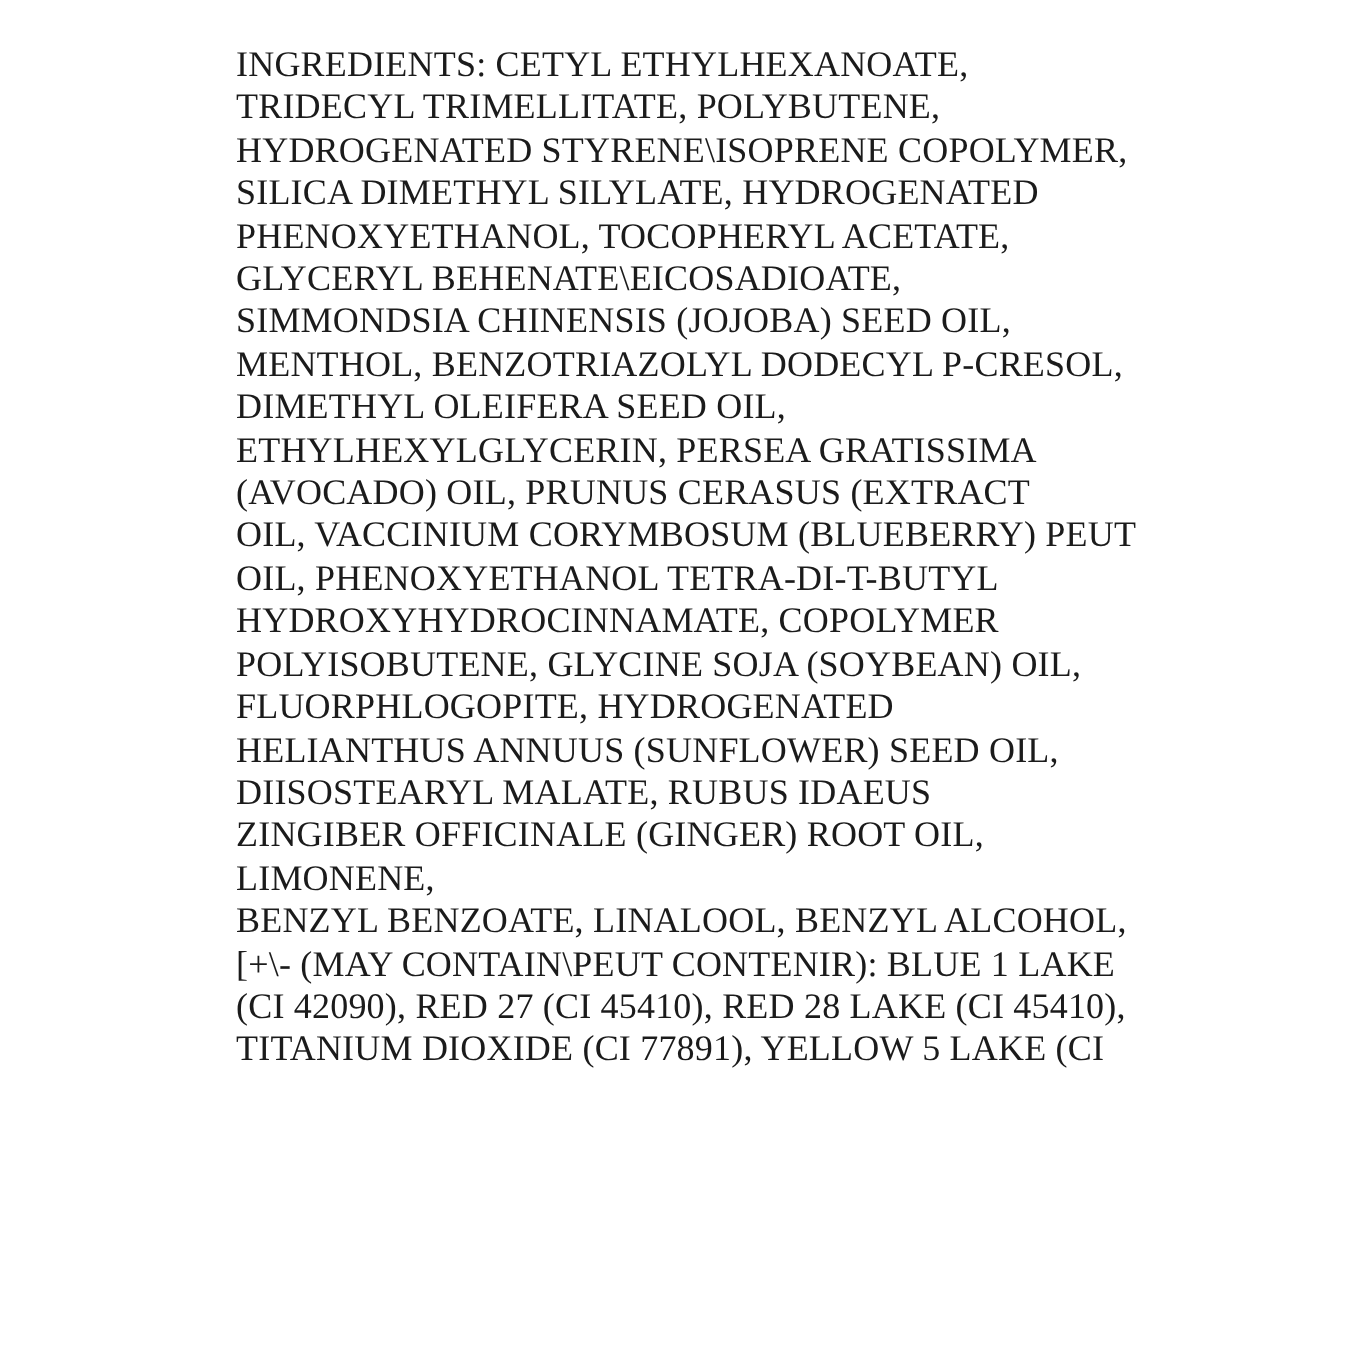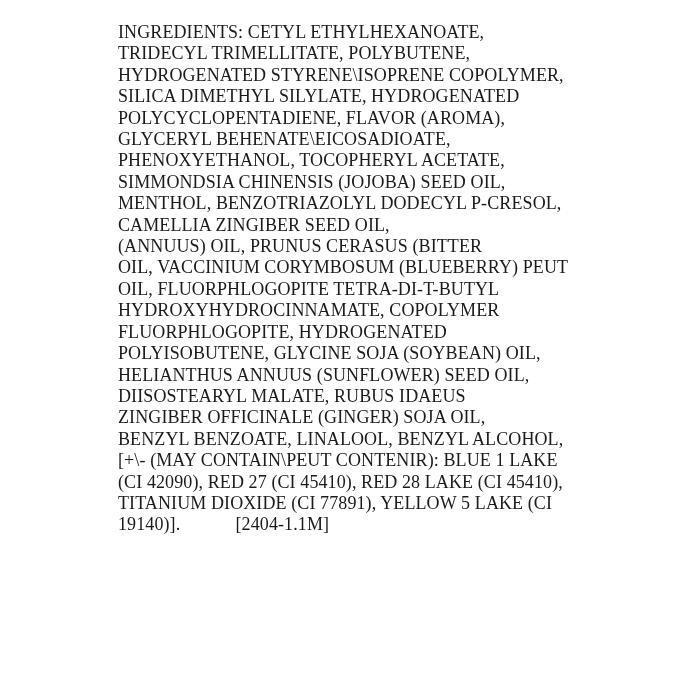--- a/index.html
+++ b/index.html
@@ -32,34 +32,34 @@
 </style>
 </head>
 <body>
 
 <div class="stage">
   <div class="ingredients-block">
     <div class="line">INGREDIENTS: CETYL ETHYLHEXANOATE,</div>
     <div class="line">TRIDECYL TRIMELLITATE, POLYBUTENE,</div>
     <div class="line">HYDROGENATED STYRENE\ISOPRENE COPOLYMER,</div>
     <div class="line">SILICA DIMETHYL SILYLATE, HYDROGENATED</div>
-    <div class="line">POLYCYCLOPENTADIENE, FLAVOR (AROMA),</div>
+    <div class="line">PHENOXYETHANOL, TOCOPHERYL ACETATE,</div>
     <div class="line">GLYCERYL BEHENATE\EICOSADIOATE,</div>
-    <div class="line">PHENOXYETHANOL, TOCOPHERYL ACETATE,</div>
     <div class="line">SIMMONDSIA CHINENSIS (JOJOBA) SEED OIL,</div>
     <div class="line">MENTHOL, BENZOTRIAZOLYL DODECYL P-CRESOL,</div>
-    <div class="line">CAMELLIA ZINGIBER SEED OIL,</div>
-    <div class="line">(ANNUUS) OIL, PRUNUS CERASUS (BITTER</div>
+    <div class="line">DIMETHYL OLEIFERA SEED OIL,</div>
+    <div class="line">ETHYLHEXYLGLYCERIN, PERSEA GRATISSIMA</div>
+    <div class="line">(AVOCADO) OIL, PRUNUS CERASUS (EXTRACT</div>
     <div class="line">OIL, VACCINIUM CORYMBOSUM (BLUEBERRY) PEUT</div>
-    <div class="line">OIL, FLUORPHLOGOPITE TETRA-DI-T-BUTYL</div>
+    <div class="line">OIL, PHENOXYETHANOL TETRA-DI-T-BUTYL</div>
     <div class="line">HYDROXYHYDROCINNAMATE, COPOLYMER</div>
+    <div class="line">POLYISOBUTENE, GLYCINE SOJA (SOYBEAN) OIL,</div>
     <div class="line">FLUORPHLOGOPITE, HYDROGENATED</div>
-    <div class="line">POLYISOBUTENE, GLYCINE SOJA (SOYBEAN) OIL,</div>
     <div class="line">HELIANTHUS ANNUUS (SUNFLOWER) SEED OIL,</div>
     <div class="line">DIISOSTEARYL MALATE, RUBUS IDAEUS</div>
-    <div class="line">ZINGIBER OFFICINALE (GINGER) SOJA OIL,</div>
+    <div class="line">ZINGIBER OFFICINALE (GINGER) ROOT OIL,</div>
+    <div class="line">LIMONENE,</div>
     <div class="line">BENZYL BENZOATE, LINALOOL, BENZYL ALCOHOL,</div>
     <div class="line">[+\- (MAY CONTAIN\PEUT CONTENIR): BLUE 1 LAKE</div>
     <div class="line">(CI 42090), RED 27 (CI 45410), RED 28 LAKE (CI 45410),</div>
     <div class="line">TITANIUM DIOXIDE (CI 77891), YELLOW 5 LAKE (CI</div>
-    <div class="line">19140)].            [2404-1.1M]</div>
   </div>
 </div>
 
 </body></html>

